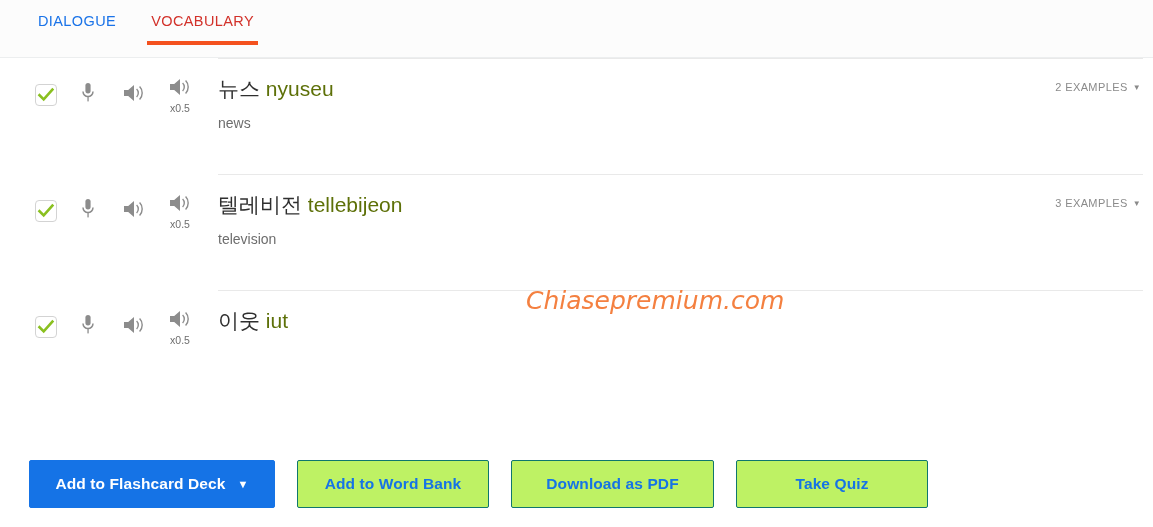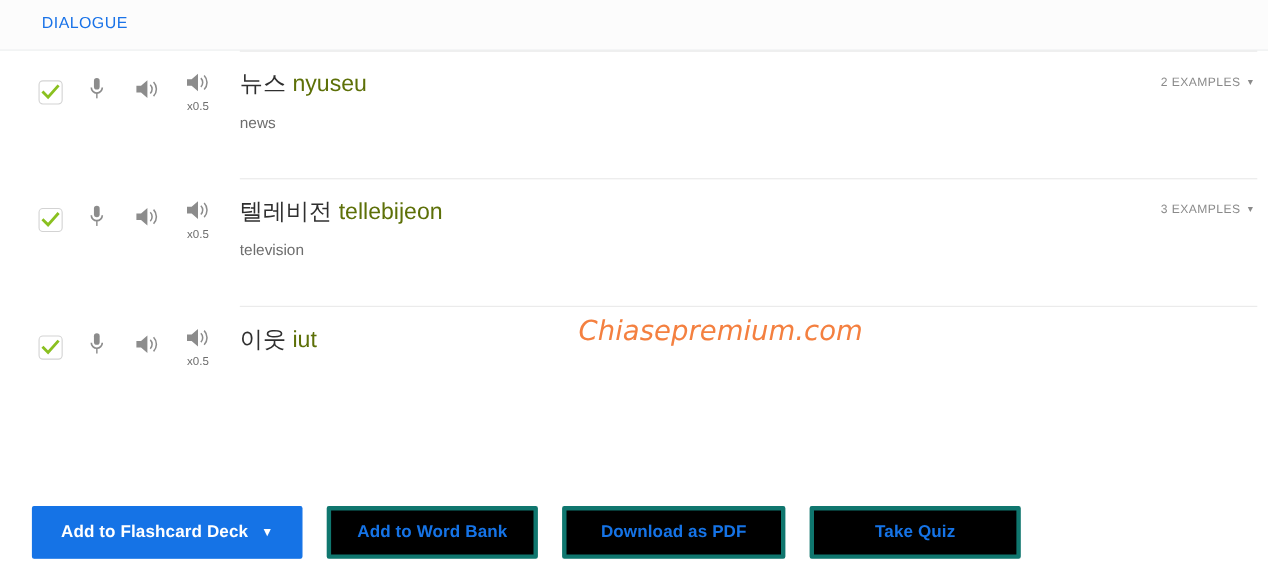--- a/index.html
+++ b/index.html
@@ -10,21 +10,21 @@
     width: 1153px;
     height: 527px;
     background: #ffffff;
     font-family: "Liberation Sans", sans-serif;
     overflow: hidden;
     position: relative;
   }
 
   
   .tabbar {
-    height: 46px;
+    height: 58px;
     background: #fcfcfc;
     border-bottom: 1px solid #eceeef;
     display: flex;
     align-items: flex-start;
     padding-left: 38px;
     box-sizing: border-box;
     position: relative;
   }
   .tab {
     font-size: 14.5px;
@@ -187,41 +187,44 @@
     user-select: none;
     border-radius: 2px;
   }
   .btn-primary {
     width: 246px;
     background: #1573e6;
     color: #ffffff;
     border: 1px solid #1573e6;
   }
   .btn-outline {
-    background: #000000;
+    background: #bef264;
     color: #1573e6;
-    border: 4px solid #0f766e;
+    border: 1px solid #0f766e;
   }
   .w-word  { width: 192px; }
   .w-slide { width: 192px; }
   .w-pdf   { width: 203px; }
   .w-quiz  { width: 192px; }
   .btn-caret {
     margin-left: 12px;
     font-size: 11px;
     line-height: 1;
   }
 </style>
 </head>
 <body>
 
 <div class="tabbar">
   <div class="tab">
     <span>DIALOGUE</span>
   </div>
+  <div class="tab active">
+    <span>VOCABULARY</span>
+  </div>
 </div>
 
 <div class="vocab-list">
 
   <div class="vrow">
     <div class="divider"></div>
     <div class="vrow-inner">
       <div class="controls">
 
         <div class="ctl ctl-check">

